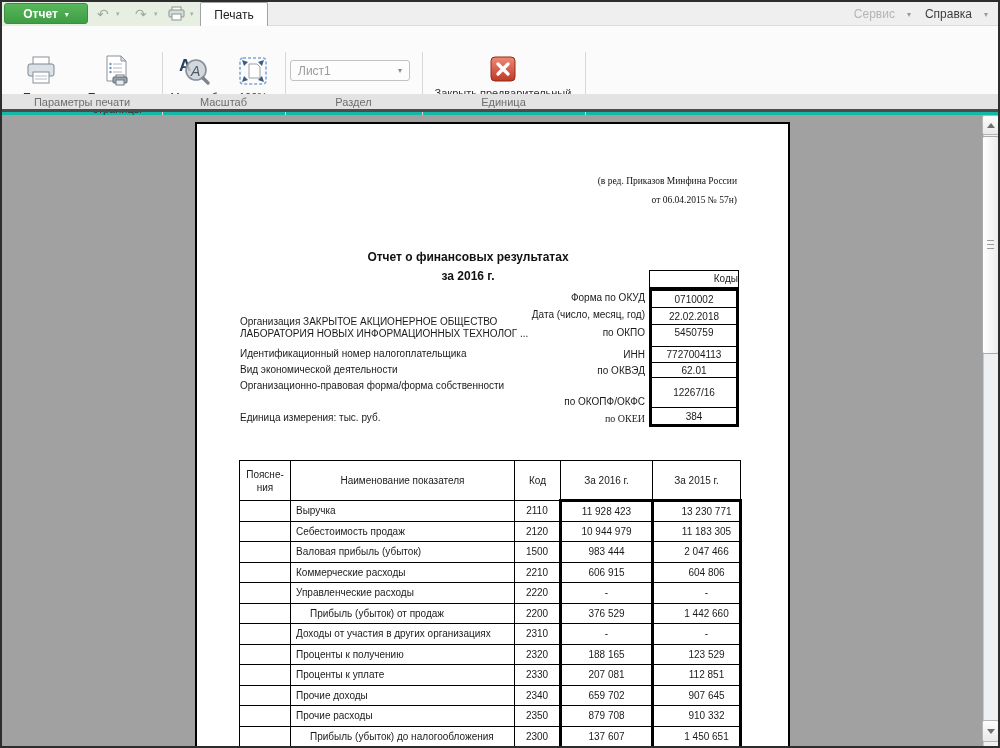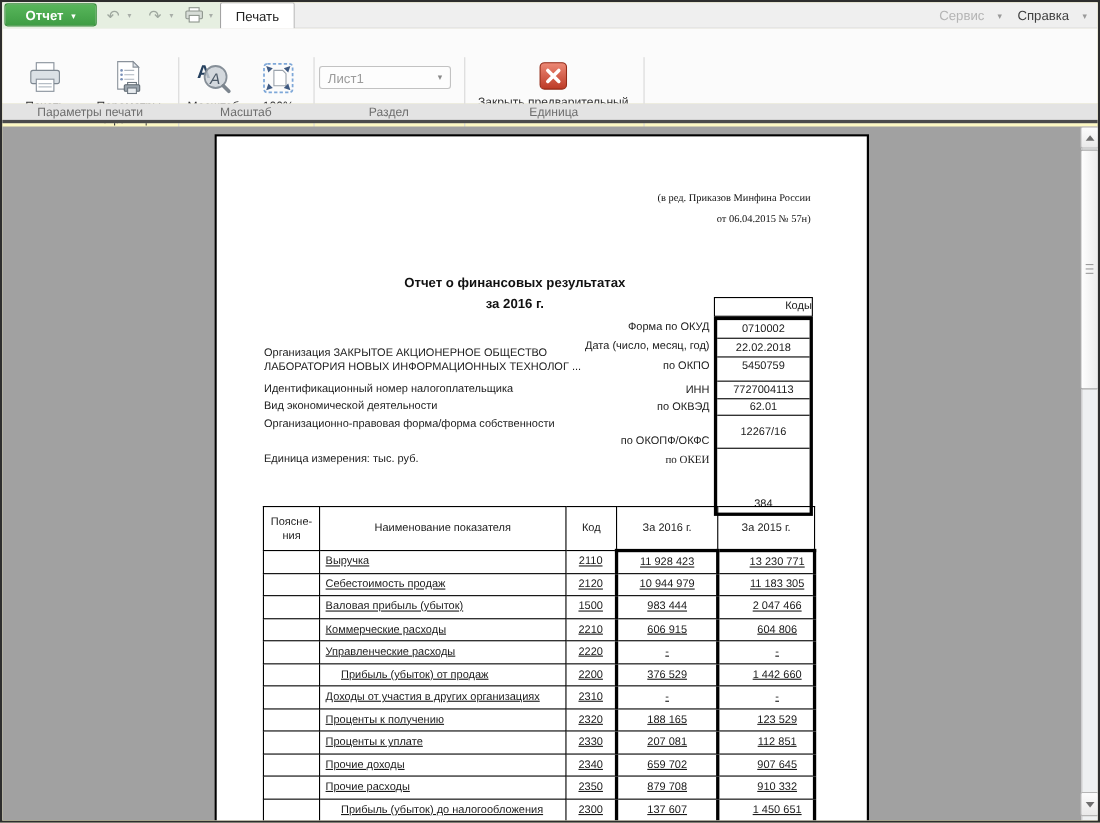--- a/index.html
+++ b/index.html
@@ -1,17 +1,17 @@
 <!DOCTYPE html>
 <html><head>
 <meta charset="utf-8">
 <style>
   * { margin:0; padding:0; box-sizing:border-box; font-family:"Liberation Sans", sans-serif; }
   html,body { width:1000px; height:748px; }
-  .window { position:relative; width:1000px; height:748px; border:2px solid #2d2d2d; background:#fef9c3; overflow:hidden; }
+  .window { position:relative; width:1000px; height:748px; border:2px solid #2d2d2d; background:#14b8a6; overflow:hidden; }
 
   
   .topbar { position:absolute; left:0; top:0; width:996px; height:24px; background:#efefef; border-bottom:1px solid #dcdcdc; }
   .qat { position:absolute; left:0; top:0; width:198px; height:24px; background:#e6efe1; }
   .app-btn { position:absolute; left:2px; top:1px; width:84px; height:21px; border:1px solid #3a8f3e; border-radius:3px;
              background:linear-gradient(#58b65b,#3f9d44); color:#fff; font-size:12px; font-weight:bold;
              display:flex; align-items:center; justify-content:center; gap:7px; cursor:default; }
   .app-btn .dd { font-size:8px; font-weight:normal; position:relative; top:1px; }
   .qat-ic { position:absolute; top:3px; font-size:14px; color:#9fa89f; line-height:18px; }
   .qat-dd { position:absolute; top:8px; font-size:7px; color:#a8aea8; }
@@ -44,29 +44,29 @@
   .serifline { position:absolute; width:260px; text-align:right; font-family:"Liberation Serif", serif; font-size:9.5px; color:#111; }
   .title-line { position:absolute; left:0; width:542px; text-align:center; font-size:12px; font-weight:bold; color:#111; }
 
   .doc-text { position:absolute; font-size:10px; color:#1a1a1a; white-space:nowrap; }
   .rlabel { position:absolute; left:248px; width:200px; text-align:right; font-size:10px; color:#1a1a1a; white-space:nowrap; }
 
   .codes-header { position:absolute; left:452px; top:146px; width:90px; height:18px; border:1px solid #000;
                   font-size:10px; color:#1a1a1a; text-align:right; line-height:16px; }
   .codes-box { position:absolute; left:452px; top:164px; width:90px; border:3px solid #000; }
   .codes-row { font-size:10px; color:#1a1a1a; text-align:center; border-bottom:1px solid #000; display:flex; align-items:center; justify-content:center; }
-  .codes-row:last-child { border-bottom:none;margin-top:42px; }
+  .codes-row:last-child { border-bottom:none; }
   .cr1{height:17px}.cr2{height:17px}.cr3{height:22px; align-items:flex-start; padding-top:2px}
   .cr4{height:16px}.cr5{height:15px}.cr6{height:30px}.cr7{height:16px}
 
   
   .rtable { position:absolute; left:42px; top:336px; border-collapse:collapse; table-layout:fixed; font-size:10px; color:#1a1a1a; }
   .rtable th, .rtable td { border:1px solid #000; font-weight:normal; overflow:hidden; white-space:nowrap; }
   .rtable th { height:40px; text-align:center; line-height:13px; }
-  .rtable td { height:20.5px;text-decoration:underline; }
+  .rtable td { height:20.5px; }
   .c-notes{ width:51px; } .c-name{ width:224px; padding-left:5px; } .c-code{ width:46px; text-align:center; }
   .c-a16{ width:92px; text-align:center; border-left:3px solid #000 !important; border-right:3px solid #000 !important; }
   .c-a15{ width:88px; text-align:center; border-right:3px solid #000 !important;padding-left:20px; }
   .rtable tbody tr:first-child .c-a16, .rtable tbody tr:first-child .c-a15 { border-top:3px solid #000; }
   .indent .c-name { padding-left:19px; }
 
   
   .sb-track { position:absolute; left:981px; top:0; width:16px; height:631px; background:#eef0f1; border-left:1px solid #c9c9c9; }
   .sb-btn { position:absolute; left:980px; width:17px; background:linear-gradient(#fcfcfc,#e9e9e9); border:1px solid #b5b5b5; border-radius:2px;
             display:flex; align-items:center; justify-content:center; }

